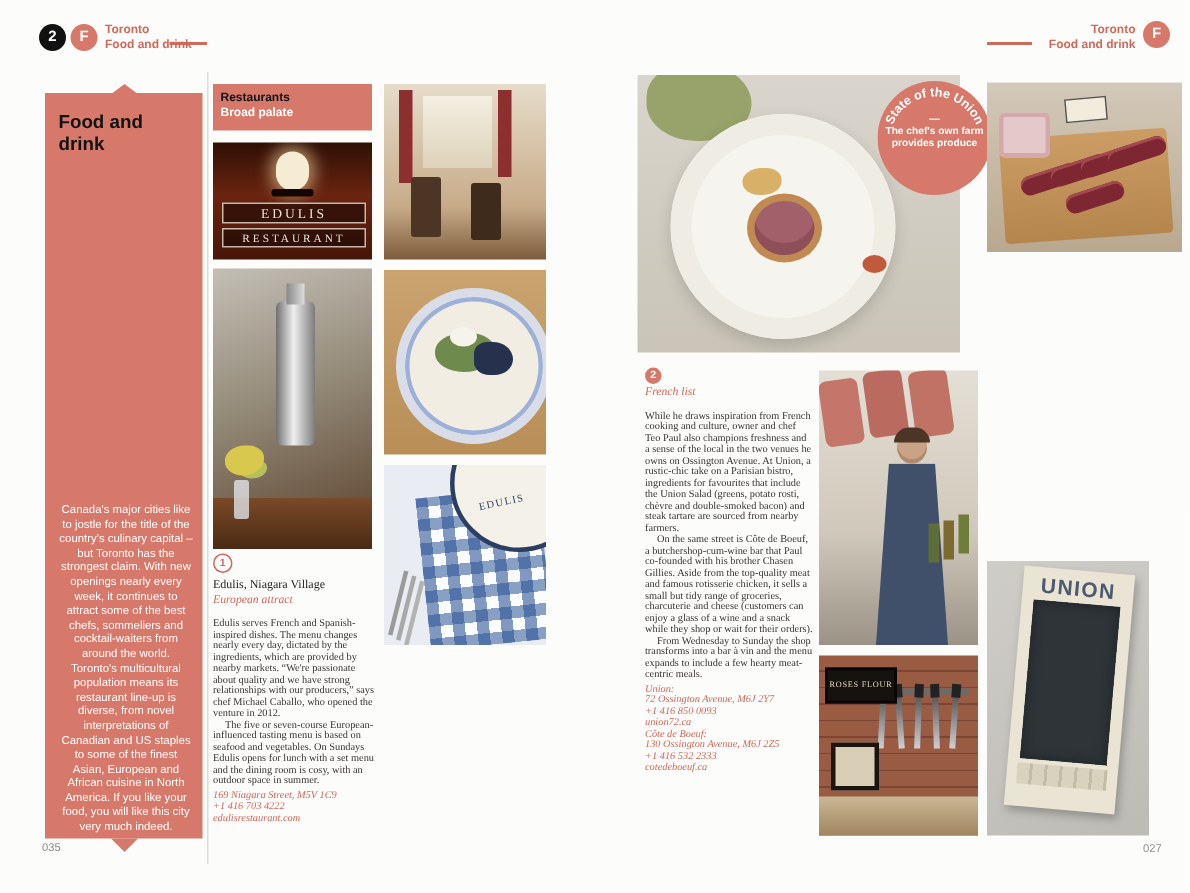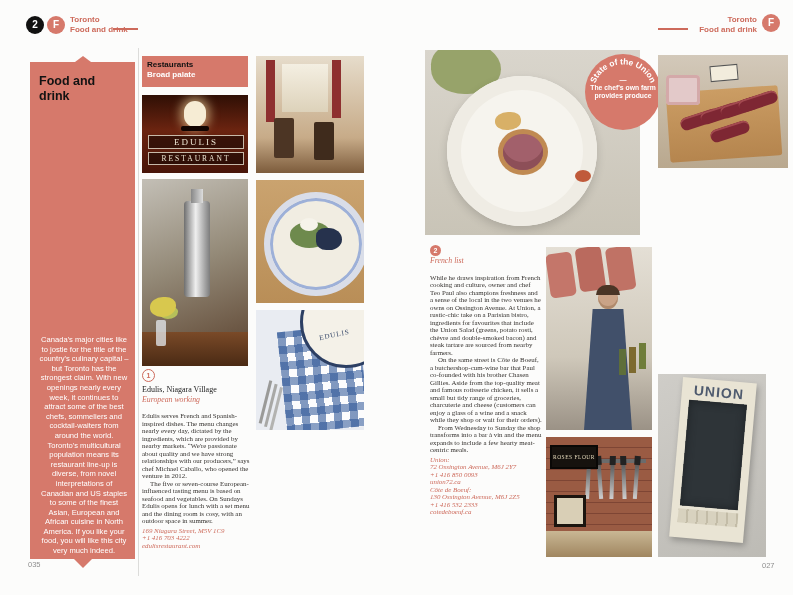--- a/index.html
+++ b/index.html
@@ -133,21 +133,21 @@
     <div style="position:absolute;left:44px;top:-34px;width:86px;height:86px;border-radius:50%;background:#f4f1e8;border:3px solid #2c3f63;">
       <div style="position:absolute;left:16px;top:52px;transform:rotate(-12deg);font-size:7px;letter-spacing:1px;color:#2c3f63;font-family:'Liberation Serif',serif;">EDULIS</div>
     </div>
     <div style="position:absolute;left:8px;top:70px;width:3px;height:44px;background:#9a9a98;transform:rotate(14deg);box-shadow:6px 2px 0 #a8a8a6,12px 4px 0 #b3b3b1;"></div>
   </div>
 
 
   <div class="abs" style="left:142px;top:369px;width:108px;">
     <div class="num-ring">1</div>
     <div class="lst-name serif">Edulis, Niagara Village</div>
-    <div class="lst-tag serif">European working</div>
+    <div class="lst-tag serif">European attract</div>
     <div class="para serif" style="margin-top:8px;">Edulis serves French and Spanish-inspired dishes. The menu changes nearly every day, dictated by the ingredients, which are provided by nearby markets. “We're passionate about quality and we have strong relationships with our producers,” says chef Michael Caballo, who opened the venture in 2012.</div>
     <div class="para serif">The five or seven-course European-influenced tasting menu is based on seafood and vegetables. On Sundays Edulis opens for lunch with a set menu and the dining room is cosy, with an outdoor space in summer.</div>
     <div class="contact serif" style="margin-top:2px;">
       <div>169 Niagara Street, M5V 1C9</div>
       <div>+1 416 703 4222</div>
       <div>edulisrestaurant.com</div>
     </div>
   </div>
 
   <div class="ph" style="left:425px;top:50px;width:215px;height:185px;background:linear-gradient(#d9d5cc,#c9c4b7);">

